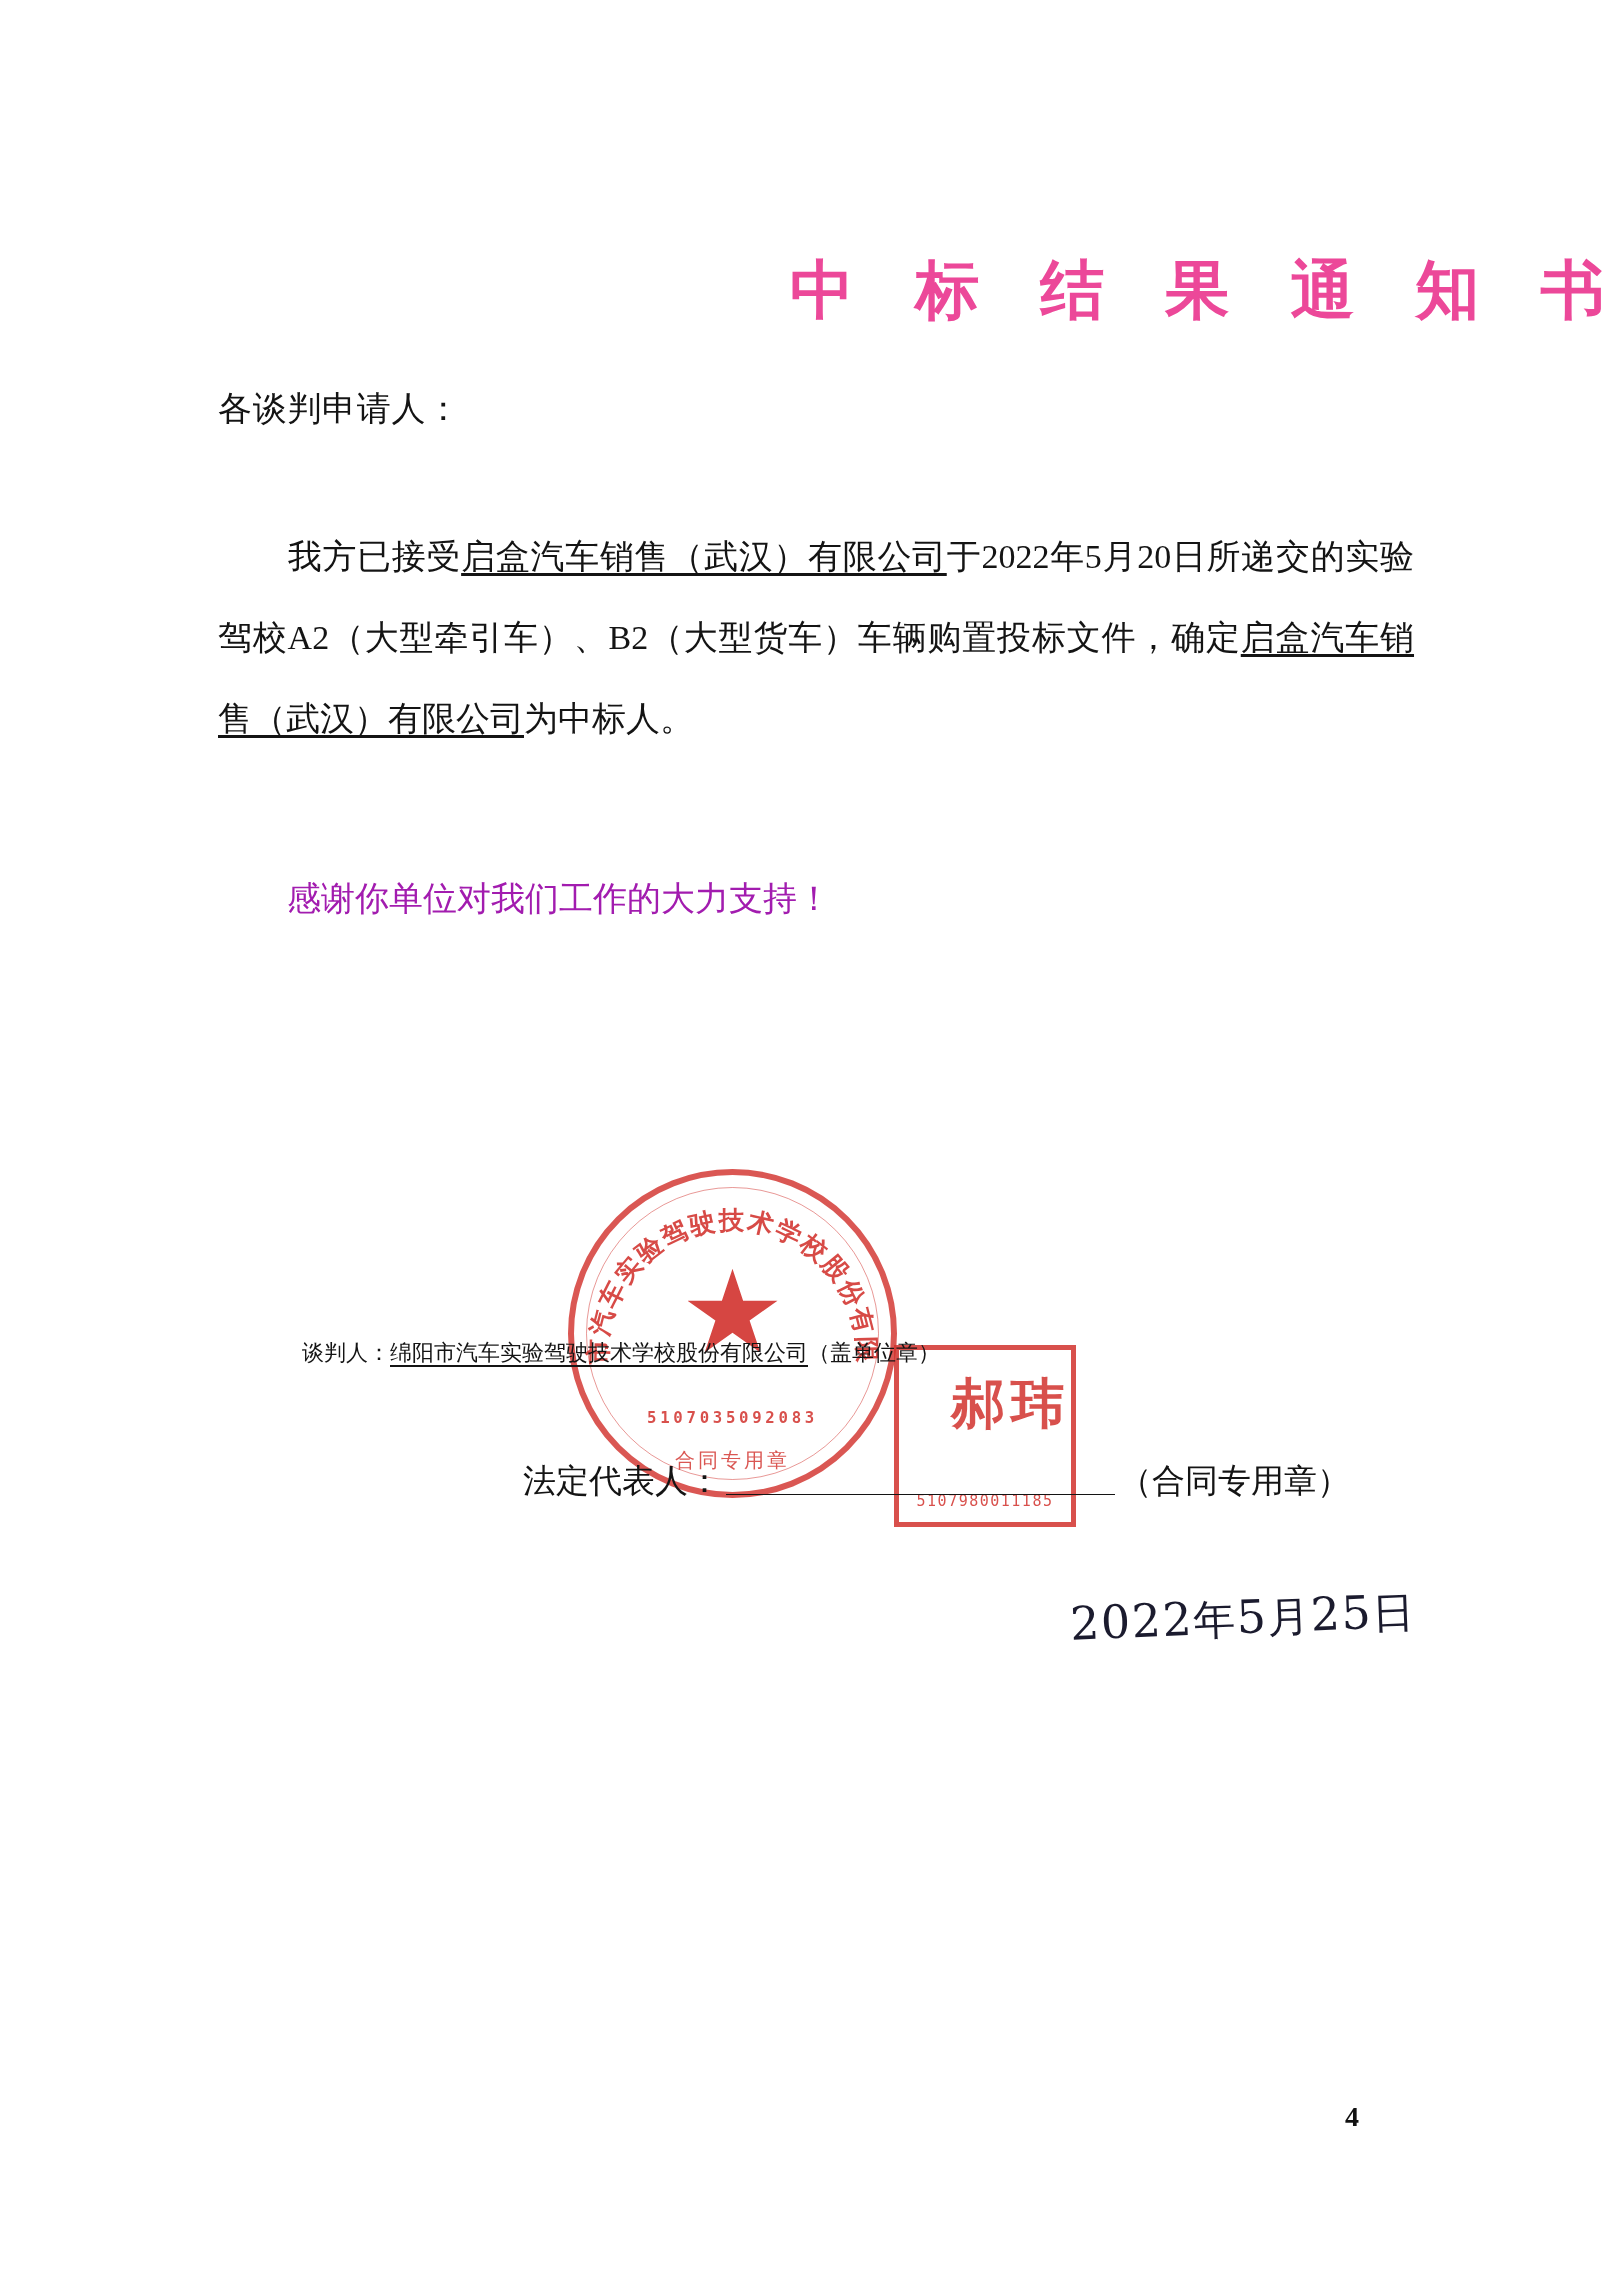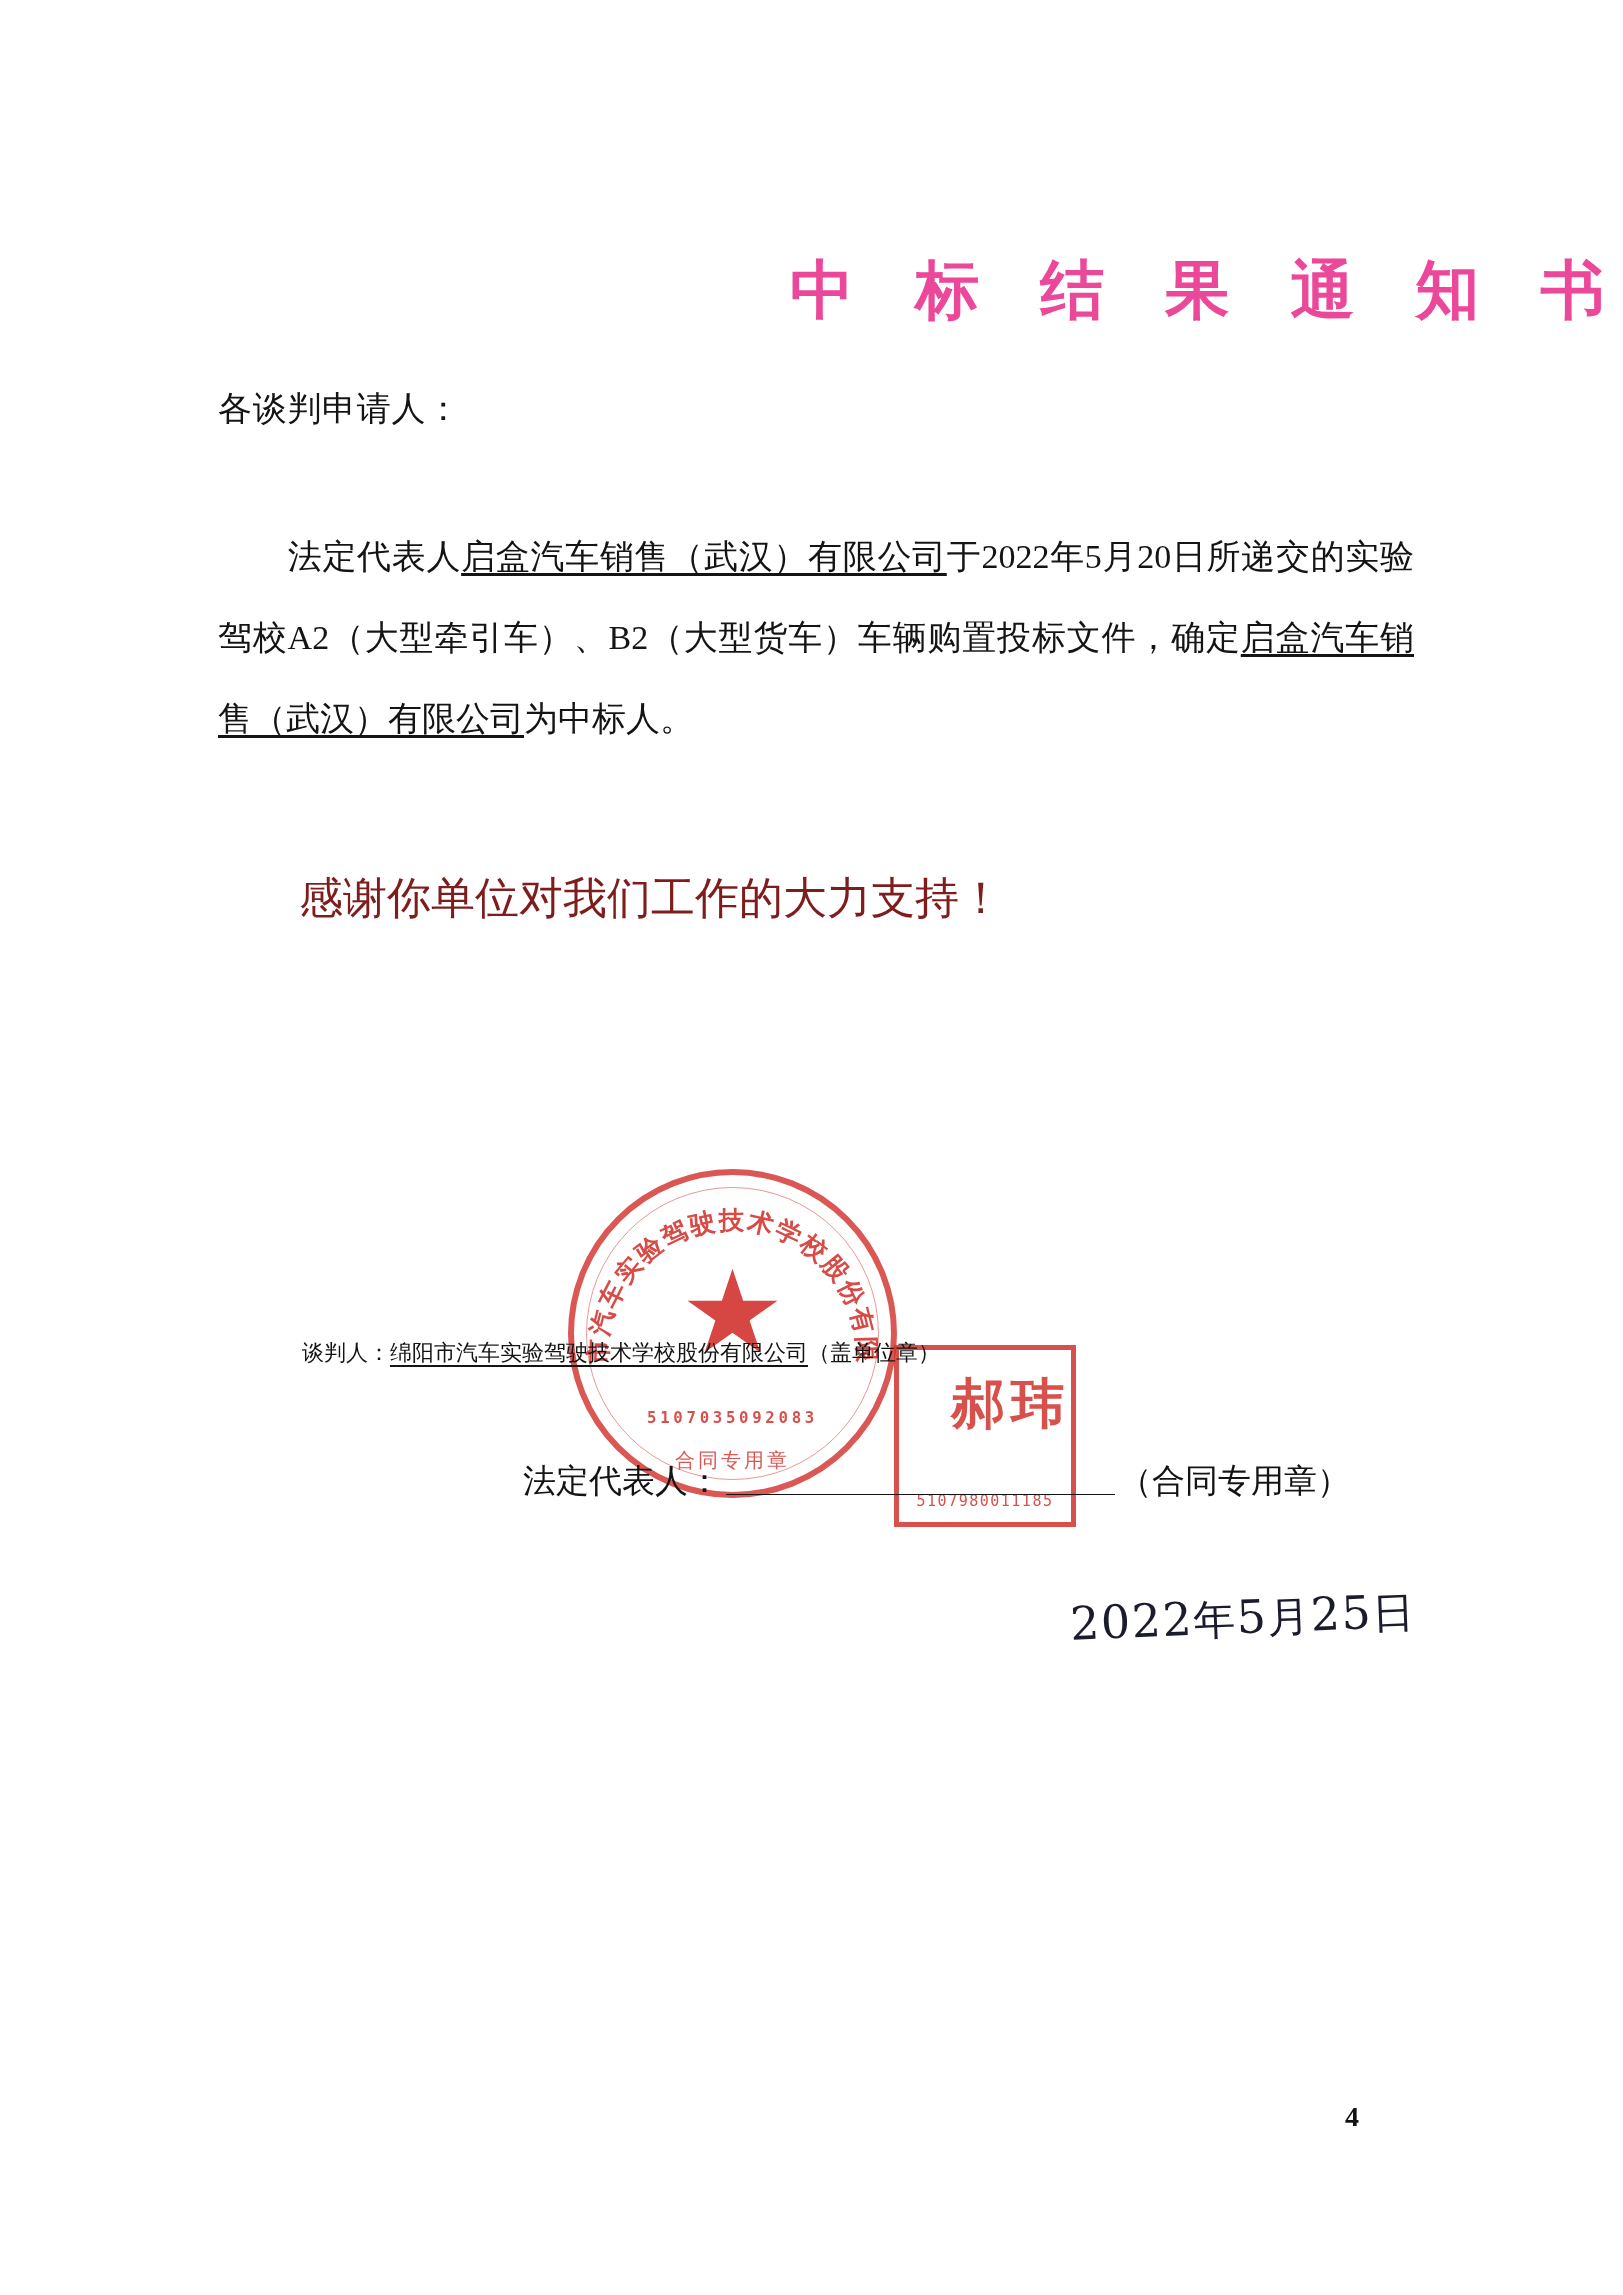--- a/index.html
+++ b/index.html
@@ -59,24 +59,24 @@
     color: #141414;
     text-align: justify;
   }
   .para-1 .indent { display: inline-block; width: 69px; }
   .u { text-decoration: underline; text-underline-offset: 4.5px; }
   .num { font-family: "Liberation Serif", serif; }
 
   .para-2 {
     position: absolute;
     top: 873px;
-    left: 299px;
-    font-size: 44px;
+    left: 287px;
+    font-size: 34px;
     line-height: 52px;
-    color: #7f1d1d;
+    color: #a21caf;
   }
 
   
   .sig-negotiator {
     position: absolute;
     top: 1338px;
     left: 302px;
     font-size: 22px;
     color: #141414;
     white-space: nowrap;
@@ -235,21 +235,21 @@
 </head>
 <body>
 
 <div class="page">
 
   <div class="doc-title">中 标 结 果 通 知 书</div>
 
   <div class="salutation">各谈判申请人：</div>
 
   <div class="para-1">
-    <span class="indent"></span><span>法定代表人</span><span class="u">启盒汽车销售（武汉）有限公司</span><span>于</span><span class="num">2022年5月20日</span><span>所递交的实验驾校A2（大型牵引车）、B2（大型货车）车辆购置投标文件，确定</span><span class="u">启盒汽车销售（武汉）有限公司</span><span>为中标人。</span>
+    <span class="indent"></span><span>我方已接受</span><span class="u">启盒汽车销售（武汉）有限公司</span><span>于</span><span class="num">2022年5月20日</span><span>所递交的实验驾校A2（大型牵引车）、B2（大型货车）车辆购置投标文件，确定</span><span class="u">启盒汽车销售（武汉）有限公司</span><span>为中标人。</span>
   </div>
 
   <div class="para-2">感谢你单位对我们工作的大力支持！</div>
 
   <div class="seal">
     <div class="seal-ring"></div>
     <div class="seal-ring2"></div>
     <svg class="seal-arc" viewBox="0 0 440 440">
       <defs>
         <path id="sealArcPath" d="M 52,248 A 168,168 0 1 1 388,248"></path>

